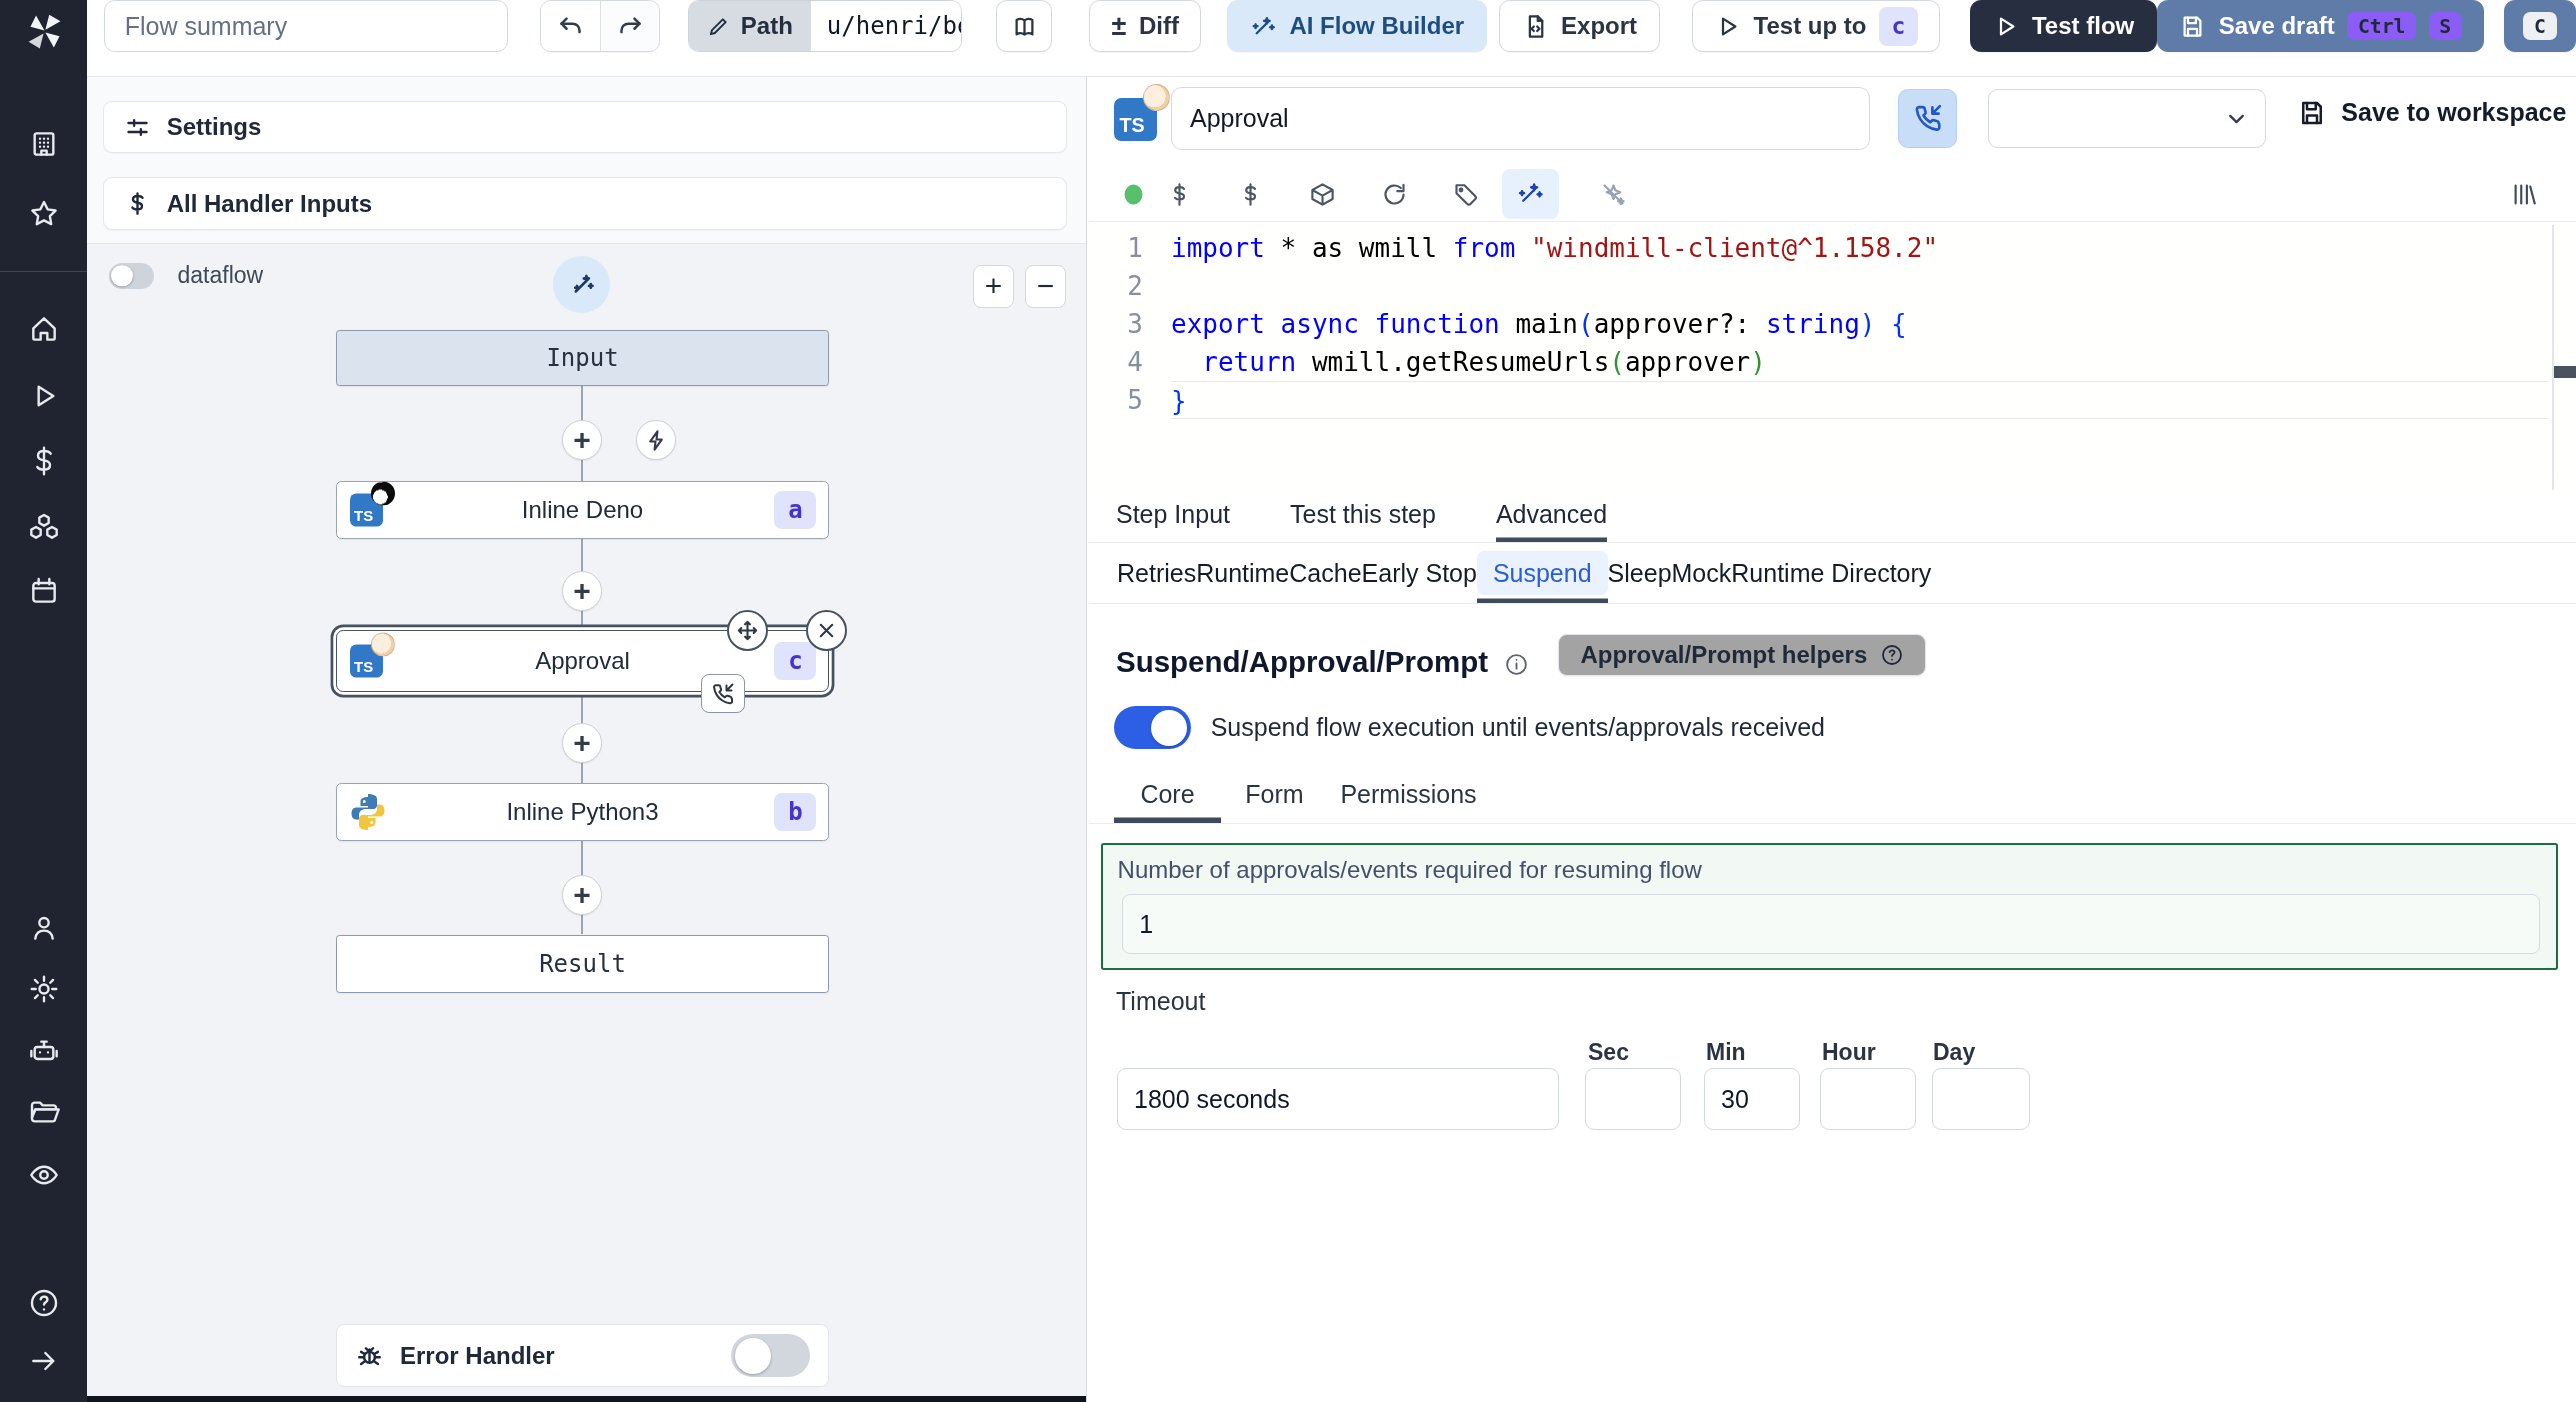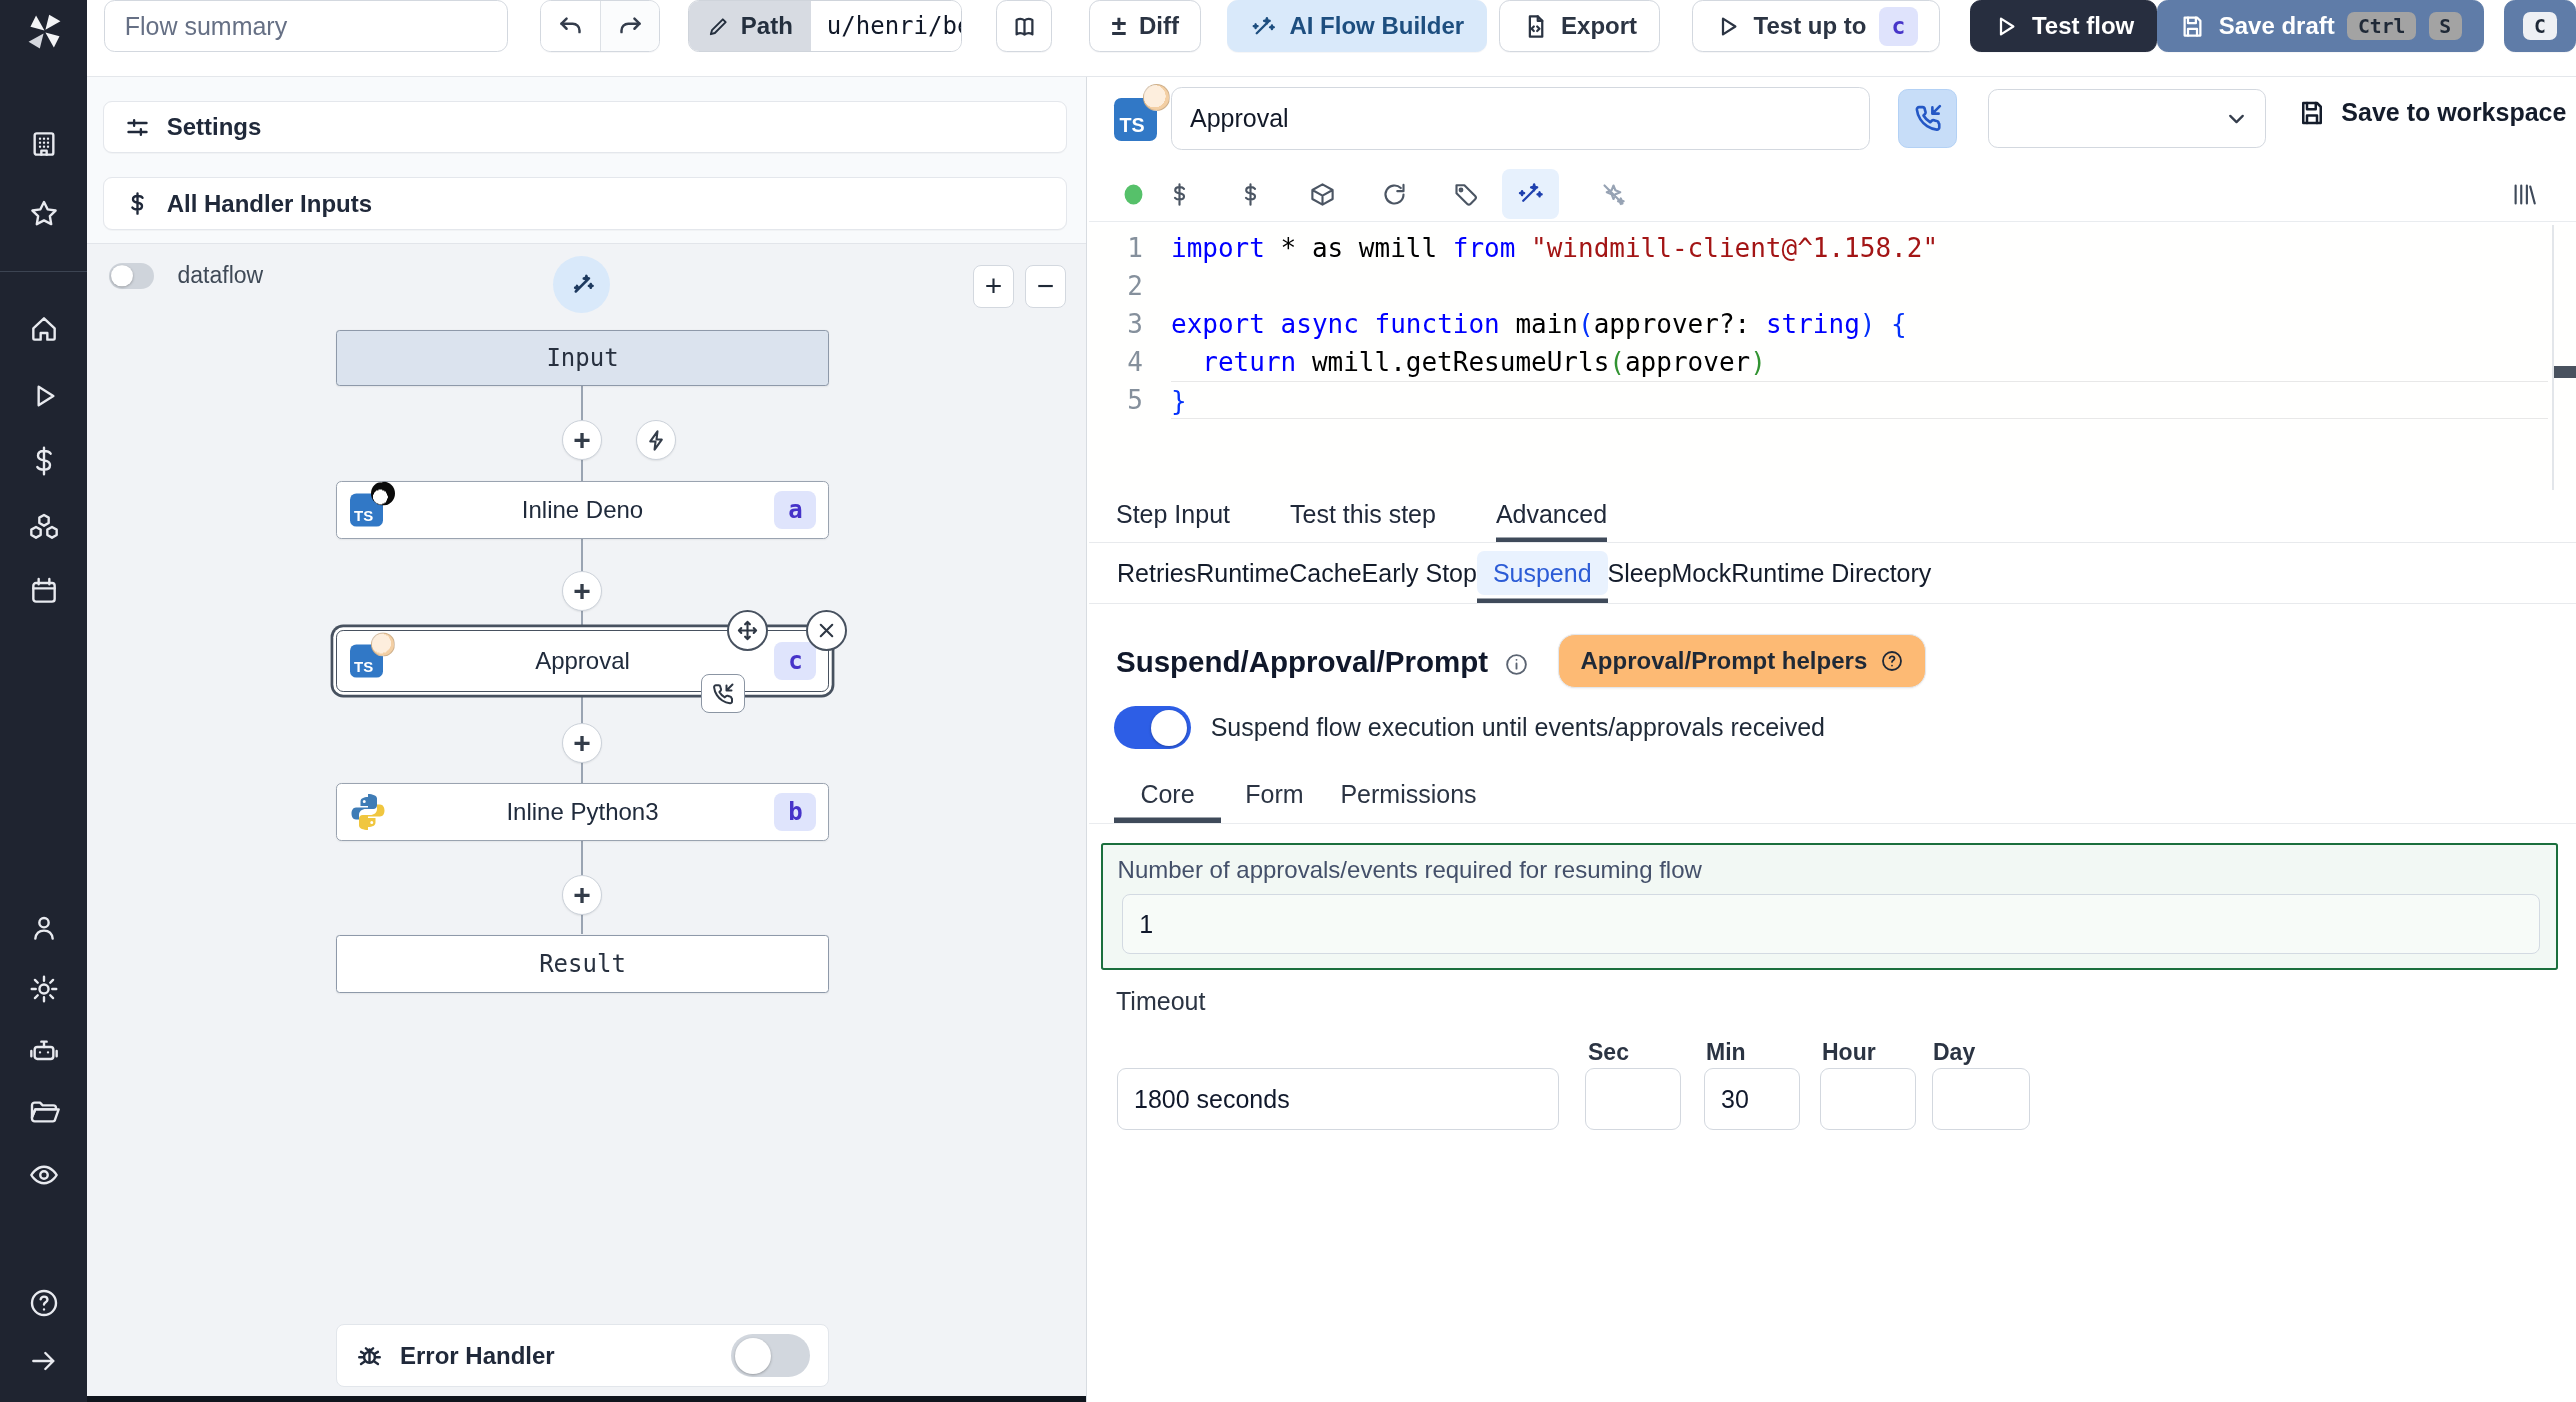--- a/index.html
+++ b/index.html
@@ -29,21 +29,21 @@
 .path-left{background:#d7dbe2;display:flex;align-items:center;gap:10.7px;padding:0 18px;font-size:24px;font-weight:600;color:#242f3e;cursor:pointer}
 .path-left svg{width:23px;height:23px;stroke:#242f3e;fill:none;stroke-width:2;stroke-linecap:round;stroke-linejoin:round}
 .path-right{background:#fff;display:flex;align-items:center;padding:0 16px;font-size:24px;color:#101828}
 .ai-btn{background:#d9e9fa;border-color:#d9e9fa;color:#1d4e7f}
 .ai-btn svg{stroke:#1d4e7f}
 .badge-key{min-width:39px;height:39px;border-radius:8px;background:#dfe3fc;color:#4735c9;font-weight:bold;font-size:23px;display:flex;align-items:center;justify-content:center;padding:0 7.2px}
 .dark-btn{background:#272e3f;border-color:#272e3f;color:#fff}
 .dark-btn svg{stroke:#fff}
 .blue-btn{background:#5f7ca8;border-color:#5f7ca8;color:#fff}
 .blue-btn svg{stroke:#fff}
-.kbd{background:#a3a3a3;color:#1f2937;border-radius:7.2px;padding:2.7px 10.7px;font-size:19.7px;font-family:"DejaVu Sans Mono",monospace}
+.kbd{background:#8b5cf6;color:#1f2937;border-radius:7.2px;padding:2.7px 10.7px;font-size:19.7px;font-family:"DejaVu Sans Mono",monospace}
 
 
 .left-panel{position:absolute;left:87px;top:77px;width:1000px;height:1326px;background:#f8fafc;border-right:1.8px solid #d8dce1;z-index:10}
 .panel-card{position:absolute;left:16px;width:964px;background:#fff;border:1.3px solid #e4e7ec;border-radius:9px;display:flex;align-items:center;gap:16px;padding:0 19.7px;font-size:24px;font-weight:bold;color:#20293a;cursor:pointer;box-shadow:0 0.9px 0.9px rgba(16,24,40,.03)}
 .panel-card svg{width:27px;height:27px;stroke:#20293a;fill:none;stroke-width:2.1;stroke-linecap:round;stroke-linejoin:round}
 .graph-area{position:absolute;left:0;top:166px;width:100%;height:1159px;background:#f1f3f6;border-top:0.9px solid #e2e5ea}
 .toggle{border-radius:894px;position:relative;cursor:pointer;flex:none}
 .toggle .knob{position:absolute;top:50%;transform:translateY(-50%);background:#fff;border-radius:50%;box-shadow:0 0.9px 2.7px rgba(0,0,0,.3)}
 .edge{position:absolute;width:1.8px;background:#9aa4b2}
 .plus-circle{position:absolute;width:40px;height:40px;border-radius:50%;background:#fff;border:1.3px solid #ccd2da;box-shadow:0 0.9px 1.8px rgba(0,0,0,.08);display:flex;align-items:center;justify-content:center;color:#333c49;font-size:30px;font-weight:600;cursor:pointer;z-index:3;line-height:1}
@@ -96,21 +96,21 @@
 .tabs-row{position:absolute;left:0;top:411px;width:100%;height:54px;border-bottom:1.8px solid #e8eaed;display:flex;padding-left:27px;gap:60px}
 .tab{font-size:25px;color:#20293a;line-height:50px;cursor:pointer;white-space:nowrap}
 .tab.active{box-shadow:inset 0 -4.5px 0 #3f4a5a}
 .subtabs-row{position:absolute;left:0;top:465px;width:100%;height:61px;border-bottom:1.8px solid #e8eaed;display:flex;align-items:center;padding-left:28px;}
 .subtab{font-size:25px;color:#141c2b;cursor:pointer;white-space:nowrap;height:100%;display:flex;align-items:center}
 .subtab.active{box-shadow:inset 0 -4.5px 0 #3f4a5a}
 .subtab.active .pill{background:#e9f2fe;color:#2c5cd6;border-radius:7.2px;padding:7.2px 16px}
 .sa-heading{position:absolute;left:27px;top:567px;font-size:29.5px;font-weight:bold;color:#10182b;display:flex;align-items:center;gap:16px}
 .info-ic{width:25px;height:25px;color:#5b6472}
 .info-ic svg{width:25px;height:25px;stroke:currentColor;fill:none;stroke-width:1.8;stroke-linecap:round;stroke-linejoin:round}
-.helpers-btn{position:absolute;left:469px;top:556px;height:54px;border:1.3px solid #e3e7ec;border-radius:17px;background:#fdba74;display:flex;align-items:center;gap:12.5px;padding:0 21.5px;font-size:24px;font-weight:600;color:#1f2937;box-shadow:0 0.9px 1.8px rgba(16,24,40,.05);cursor:pointer}
+.helpers-btn{position:absolute;left:469px;top:556px;height:42px;border:1.3px solid #e3e7ec;border-radius:9px;background:#a3a3a3;display:flex;align-items:center;gap:12.5px;padding:0 21.5px;font-size:24px;font-weight:600;color:#1f2937;box-shadow:0 0.9px 1.8px rgba(16,24,40,.05);cursor:pointer}
 .helpers-btn svg{width:24px;height:24px;stroke:#1f2937;fill:none;stroke-width:1.8;stroke-linecap:round;stroke-linejoin:round}
 .toggle-row{position:absolute;left:25px;top:628px;display:flex;align-items:center;gap:19.7px}
 .toggle-label{font-size:25px;color:#1f2937}
 .core-tabs{position:absolute;left:0;top:689px;width:100%;height:57px;border-bottom:1.8px solid #eaecef;display:flex;padding-left:25px}
 .core-tab{font-size:25px;color:#2b3443;line-height:54px;text-align:center;cursor:pointer}
 .core-tab.active{box-shadow:inset 0 -5.4px 0 #3f4a5a}
 .green-box{position:absolute;left:11.6px;top:765px;width:1457px;height:127px;border:2.7px solid #1b6f3d;background:#f2f8f4;border-radius:2.7px}
 .green-label{position:absolute;left:15px;top:10.7px;font-size:24px;color:#44506a}
 .green-input{position:absolute;left:19.7px;top:49px;width:1418px;height:60px;background:#f7fbf8;border:1.3px solid #d3dae2;border-radius:8px;font-size:25px;color:#10182b;padding:0 16px;outline:none;font-family:"Liberation Sans","DejaVu Sans",sans-serif}
 .timeout-label{position:absolute;left:27px;top:909px;font-size:25px;color:#2b3443}

